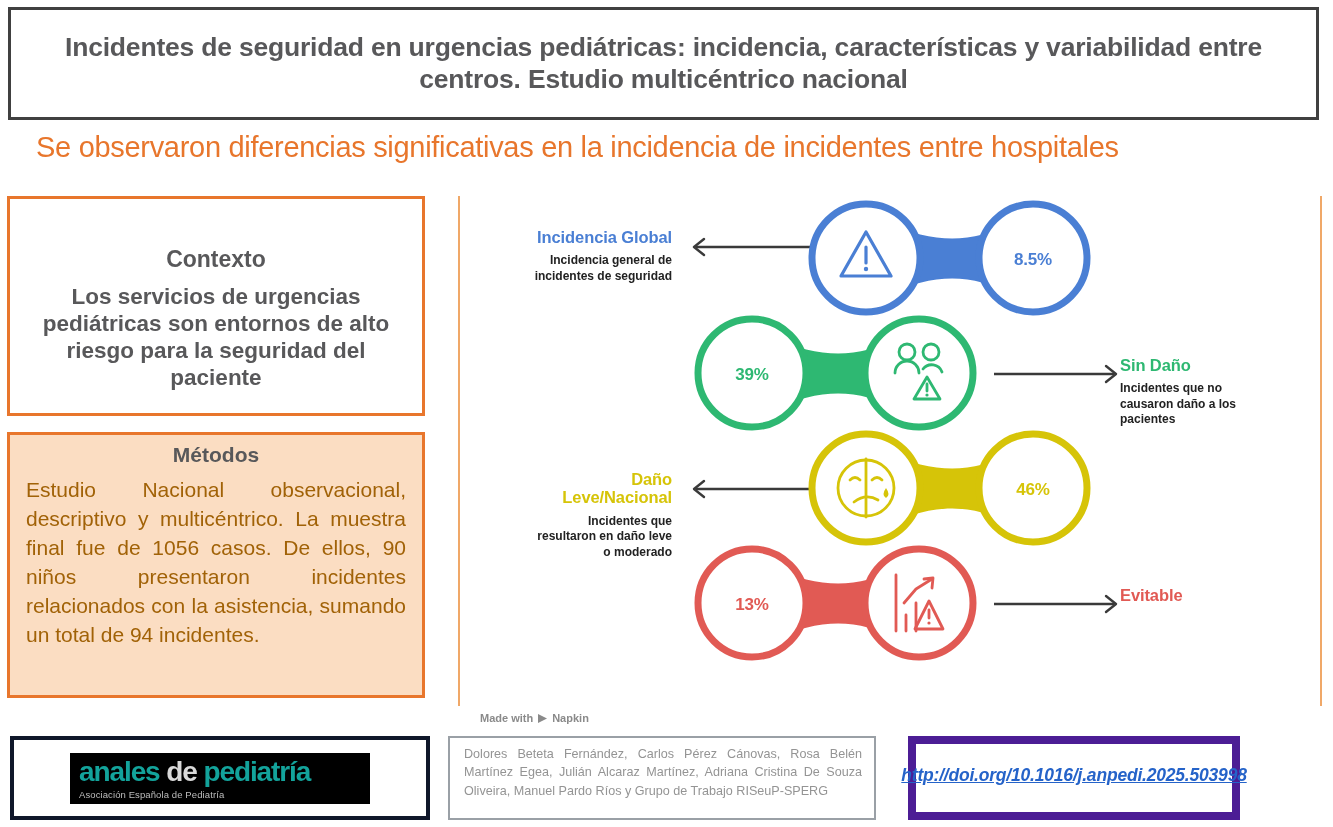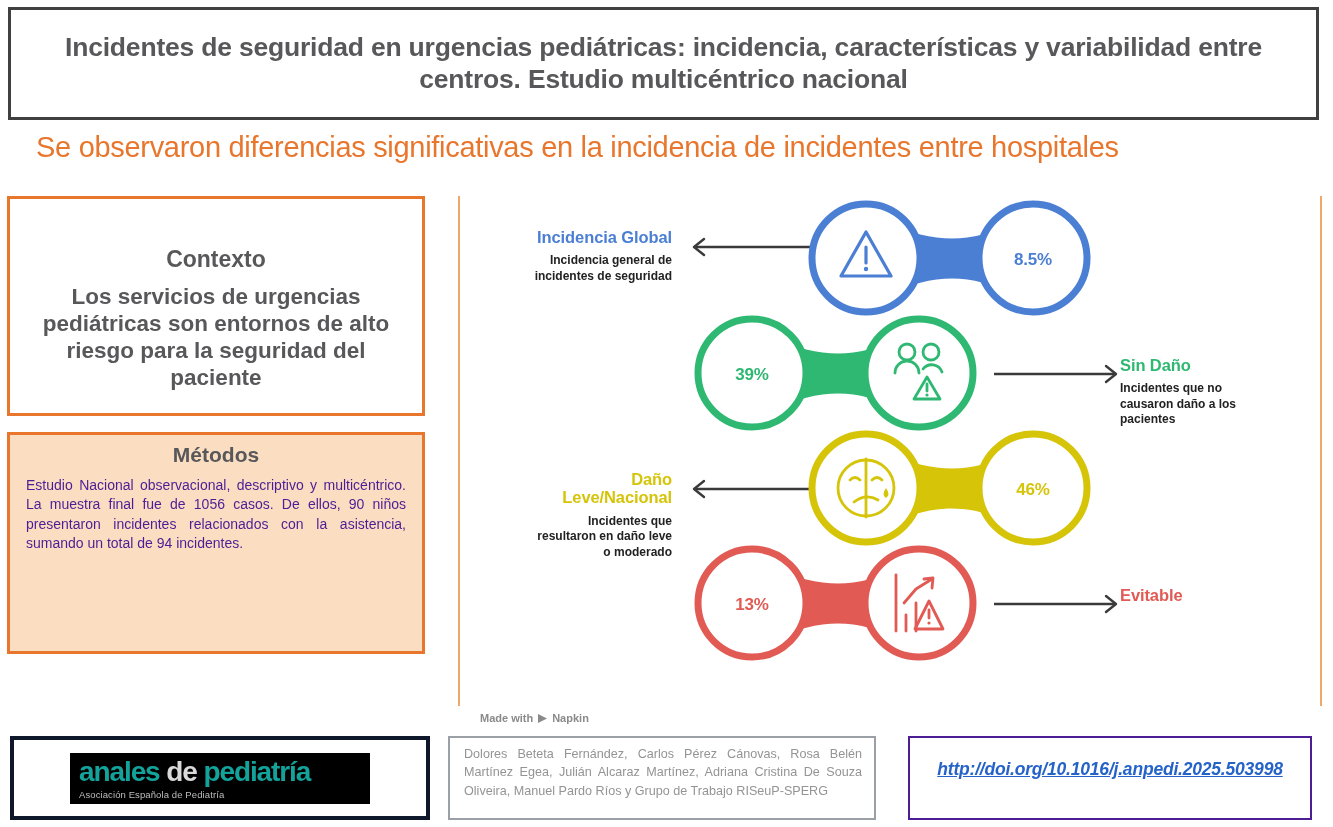--- a/index.html
+++ b/index.html
@@ -104,36 +104,36 @@
     color: #58585A;
     text-align: center;
     line-height: 1.2;
   }
 
   .met-box {
     position: absolute;
     left: 7px;
     top: 432px;
     width: 418px;
-    height: 222px;
+    height: 266px;
     border: 3px solid #E8762C;
     box-sizing: border-box;
     background: #FBDDC2;
     padding: 8px 16px 16px 16px;
   }
   .met-title {
     font-size: 21px;
     font-weight: bold;
     color: #58585A;
     text-align: center;
     margin-bottom: 9px;
   }
   .met-body {
-    font-size: 14px;
-    color: #4c1d95;
+    font-size: 21px;
+    color: #a16207;
     text-align: justify;
     line-height: 1.38;
   }
 
   
   .vdiv {
     position: absolute;
     width: 2px;
     background: #F0A868;
   }
@@ -241,23 +241,23 @@
     font-size: 12.6px;
     color: #949494;
     text-align: justify;
     line-height: 1.46;
   }
 
   .foot-doi {
     position: absolute;
     left: 908px;
     top: 736px;
-    width: 404px;
+    width: 332px;
     height: 84px;
-    border: 2px solid #4c1d95;
+    border: 8px solid #4c1d95;
     box-sizing: border-box;
     background: #ffffff;
     display: flex;
     align-items: flex-start;
     justify-content: center;
     padding-top: 21px;
   }
   .doi-link {
     font-size: 17.5px;
     font-weight: bold;

